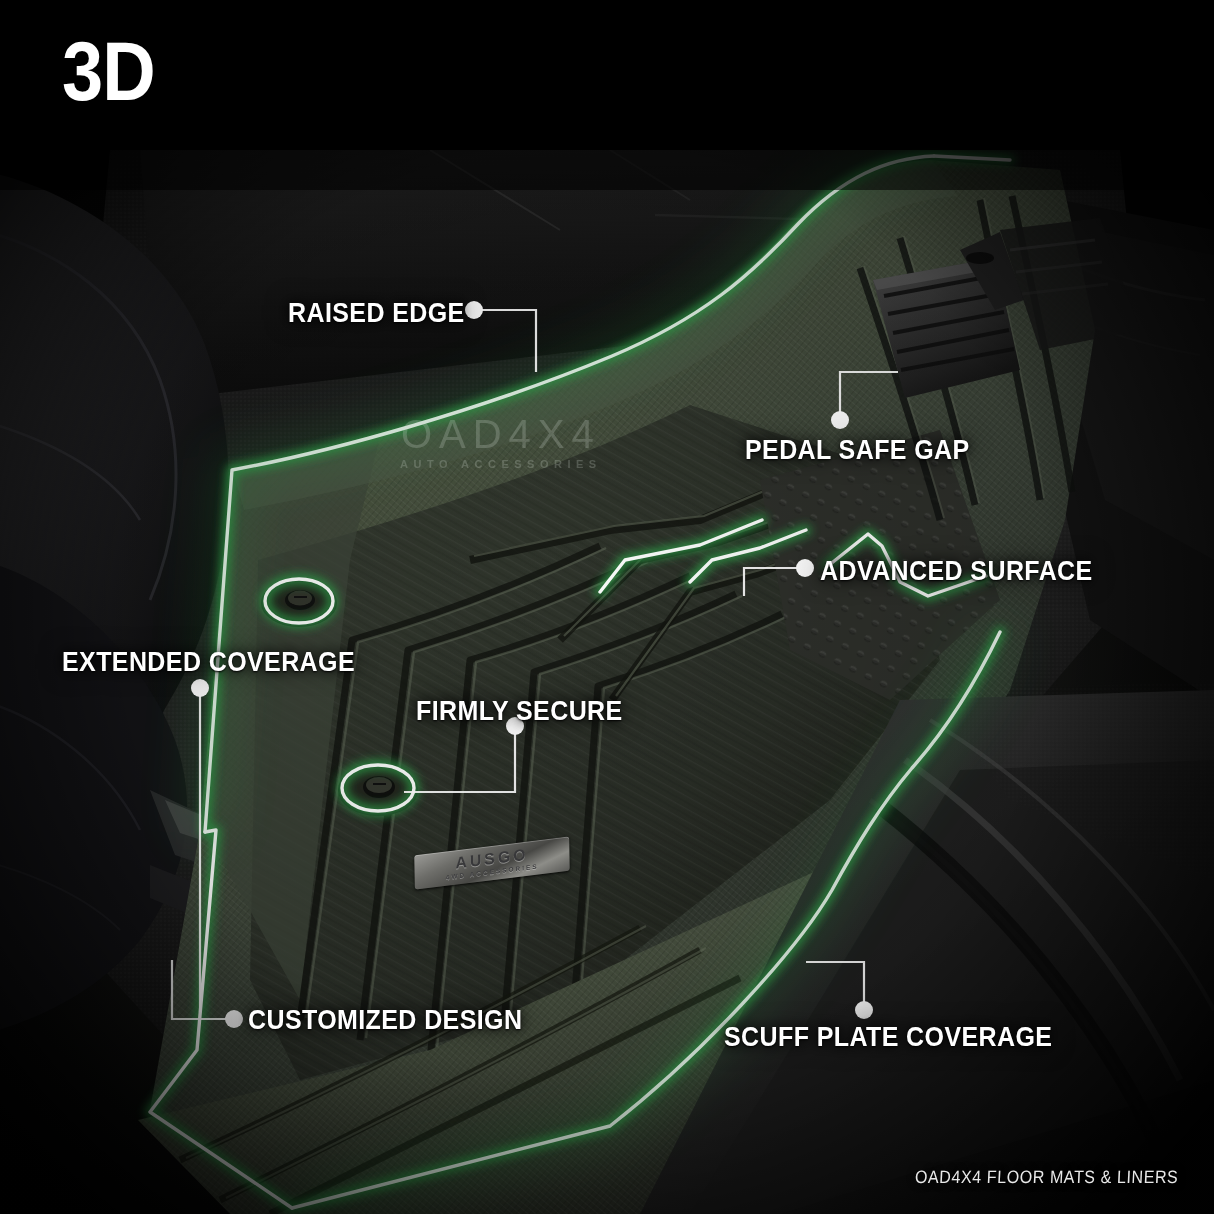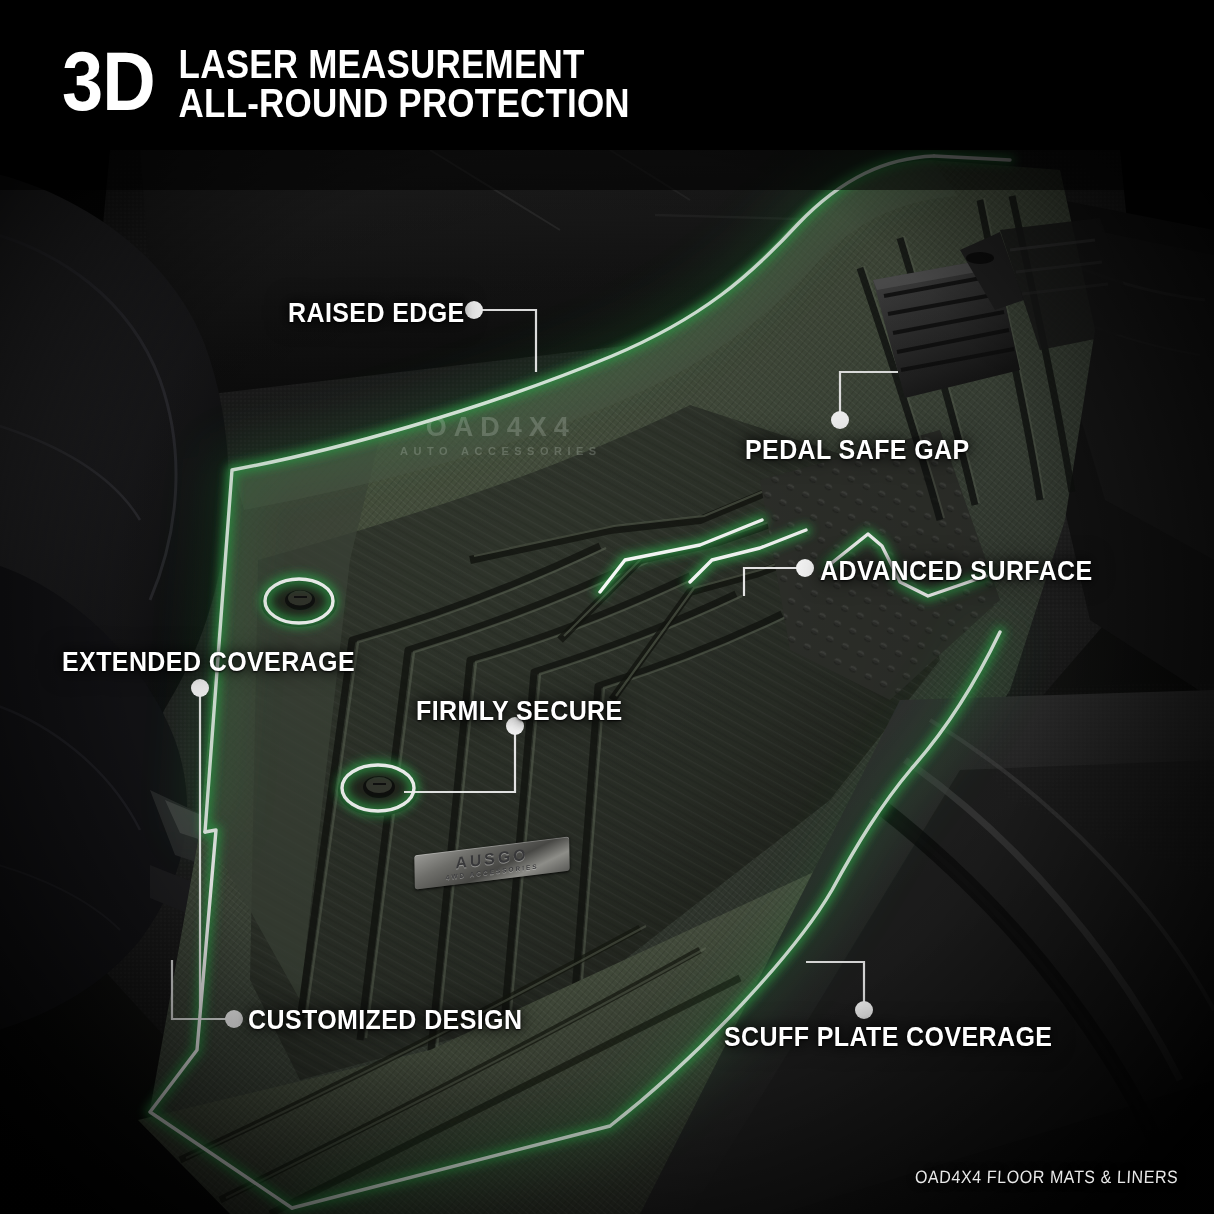--- a/index.html
+++ b/index.html
@@ -11,21 +11,21 @@
     position:relative;
     width:1214px;height:1214px;
     background:#050505;
     overflow:hidden;
   }
   #scene{position:absolute;inset:0;width:1214px;height:1214px;}
 
   
   .header{
     position:absolute;left:62px;top:36px;
-    display:flex;align-items:center;gap:24px;
+    display:flex;align-items:flex-start;gap:2px;
     z-index:40;pointer-events:none;
   }
   .h-3d{
     color:#ffffff;
     font-size:74px;line-height:0.86;
     font-weight:700;letter-spacing:-1px;
     transform:scaleY(1.12);transform-origin:left top;
   }
   .h-lines{margin-top:6px;}
   .h-line{
@@ -47,21 +47,21 @@
   }
 
   
   .watermark{
     position:absolute;z-index:20;
     left:400px;top:414px;
     text-align:center;pointer-events:none;
     opacity:.24;
   }
   .wm-main{
-    color:#cfd8cf;font-size:27px;font-weight:700;
+    color:#cfd8cf;font-size:40px;font-weight:400;
     letter-spacing:7px;line-height:1;
   }
   .wm-sub{
     color:#cfd8cf;font-size:11px;font-weight:700;
     letter-spacing:5.5px;margin-top:5px;line-height:1;
   }
 
   
   .badge{
     position:absolute;z-index:22;
@@ -437,24 +437,20 @@
       <circle cx="864" cy="1010" r="9"></circle>
     </g>
 
     <rect x="0" y="0" width="1214" height="1214" fill="url(#vig)"></rect>
     <rect x="0" y="0" width="1214" height="150" fill="#000000" opacity="0.9"></rect>
     <rect x="0" y="130" width="1214" height="60" fill="#000000" opacity="0.55"></rect>
   </svg>
 
   <div class="header">
     <div class="h-3d">3D</div>
-    <div class="h-lines">
-      <div class="h-line">LASER MEASUREMENT</div>
-      <div class="h-line">ALL-ROUND PROTECTION</div>
-    </div>
   </div>
 
   <div class="watermark">
     <div class="wm-main">OAD4X4</div>
     <div class="wm-sub">AUTO ACCESSORIES</div>
   </div>
 
   <div class="badge">
     <div class="badge-main">AUSGO</div>
     <div class="badge-sub">4WD ACCESSORIES</div>

